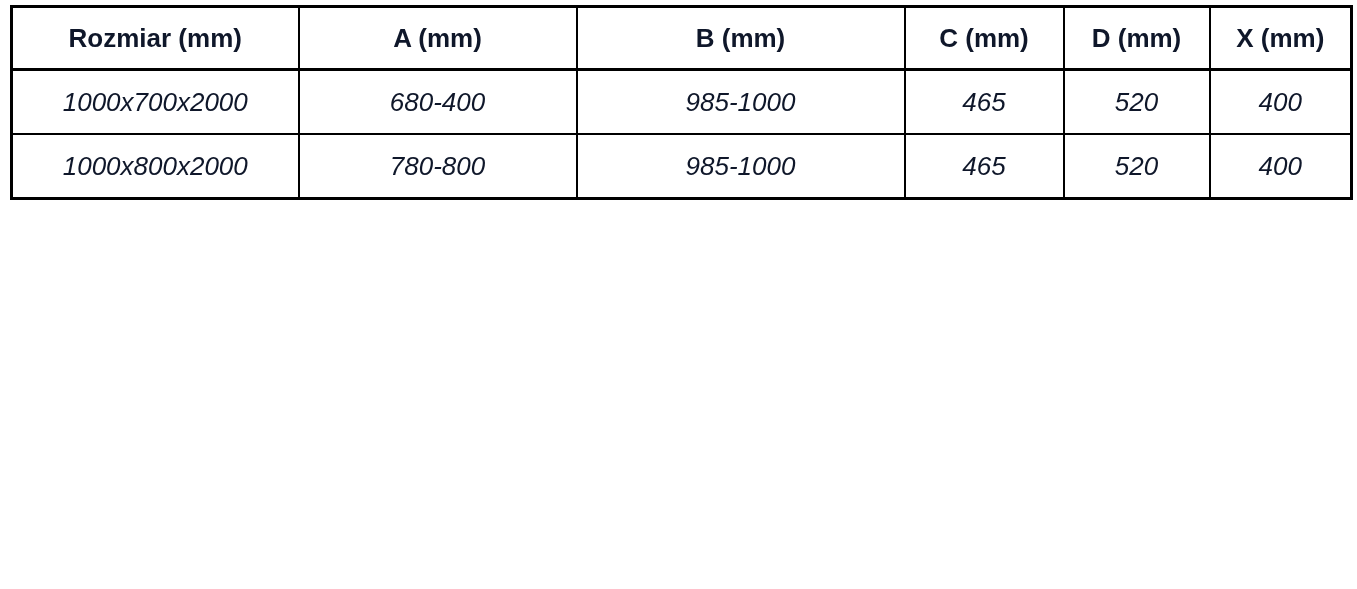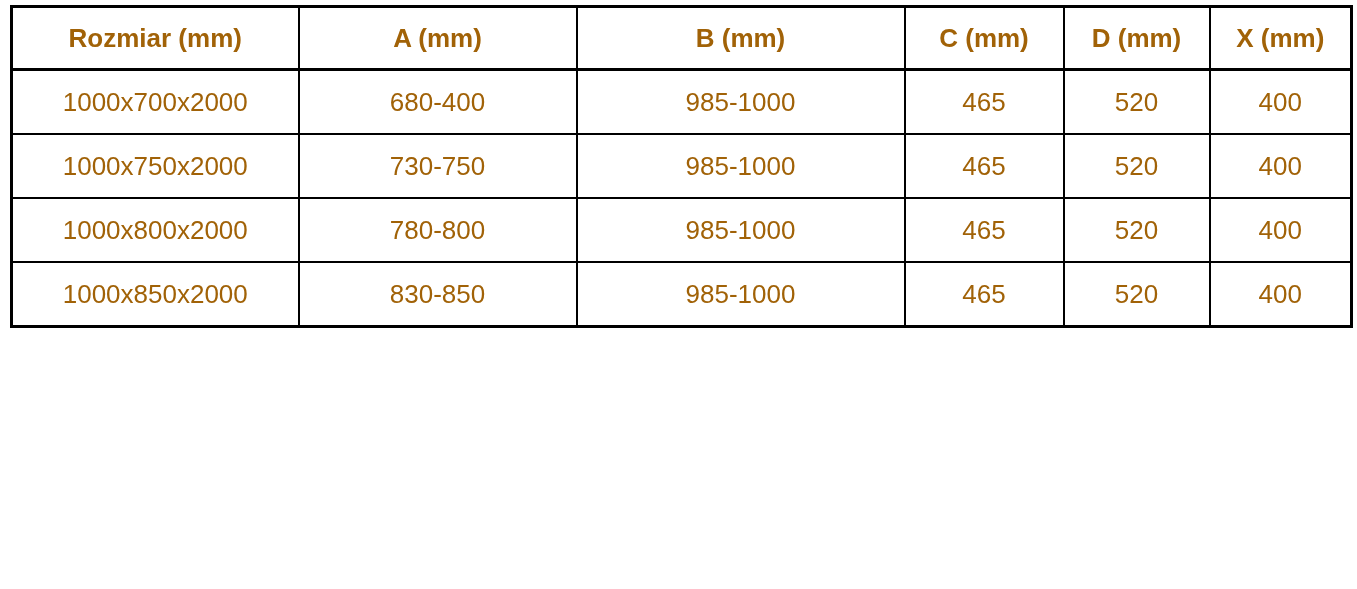--- a/index.html
+++ b/index.html
@@ -16,21 +16,21 @@
     height: 589px;
     background: #ffffff;
   }
   table.spec {
     position: absolute;
     left: 10px;
     top: 5px;
     width: 1340px;
     border-collapse: collapse;
     table-layout: fixed;
-    color: #a16207;
+    color: #0f172a;
     background: #ffffff;
   }
   table.spec th,
   table.spec td {
     border: 2px solid #000000;
     text-align: center;
     vertical-align: middle;
     font-size: 26px;
     padding: 0;
     overflow: hidden;
@@ -40,20 +40,21 @@
     border: 3px solid #000000;
   }
   table.spec thead th {
     font-weight: bold;
     height: 60px;
     border-bottom-width: 3px;
   }
   table.spec tbody td {
     font-weight: normal;
     height: 62px;
+    font-style: italic;
   }
   col.c-rozmiar { width: 287px; }
   col.c-a { width: 278px; }
   col.c-b { width: 328px; }
   col.c-c { width: 159px; }
   col.c-d { width: 146px; }
   col.c-x { width: 142px; }
 </style>
 </head>
 <body>
@@ -81,38 +82,22 @@
     <tbody>
       <tr>
         <td>1000x700x2000</td>
         <td>680-400</td>
         <td>985-1000</td>
         <td>465</td>
         <td>520</td>
         <td>400</td>
       </tr>
       <tr>
-        <td>1000x750x2000</td>
-        <td>730-750</td>
-        <td>985-1000</td>
-        <td>465</td>
-        <td>520</td>
-        <td>400</td>
-      </tr>
-      <tr>
         <td>1000x800x2000</td>
         <td>780-800</td>
-        <td>985-1000</td>
-        <td>465</td>
-        <td>520</td>
-        <td>400</td>
-      </tr>
-      <tr>
-        <td>1000x850x2000</td>
-        <td>830-850</td>
         <td>985-1000</td>
         <td>465</td>
         <td>520</td>
         <td>400</td>
       </tr>
     </tbody>
   </table>
 </div>
 
 </body></html>

